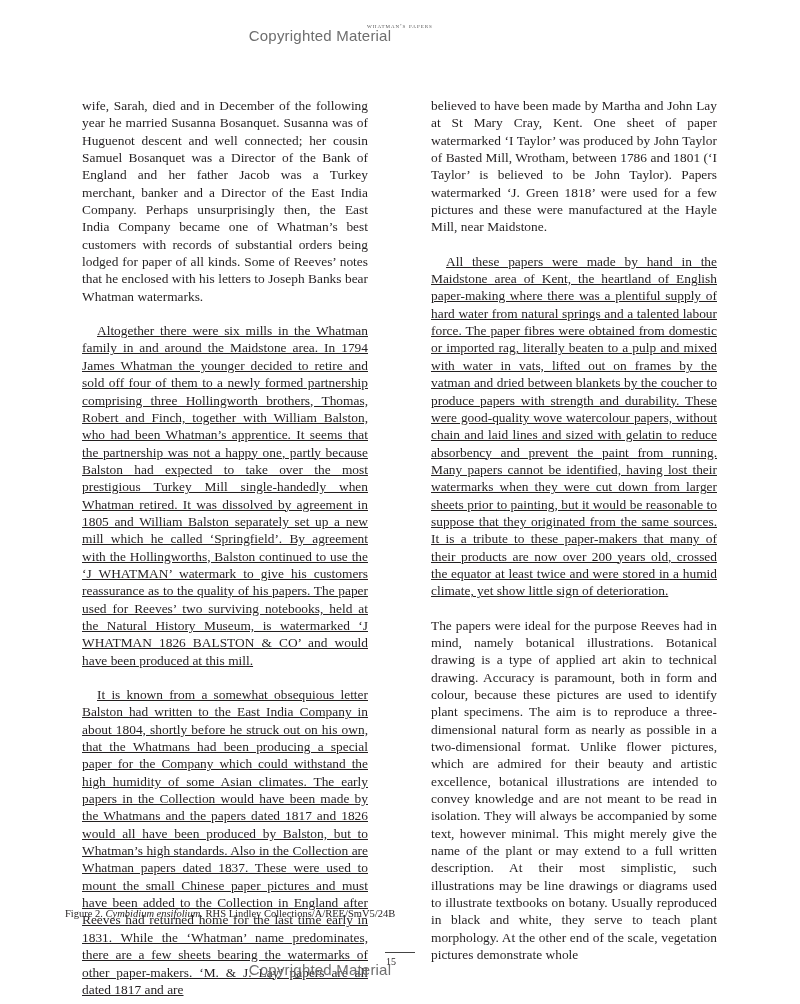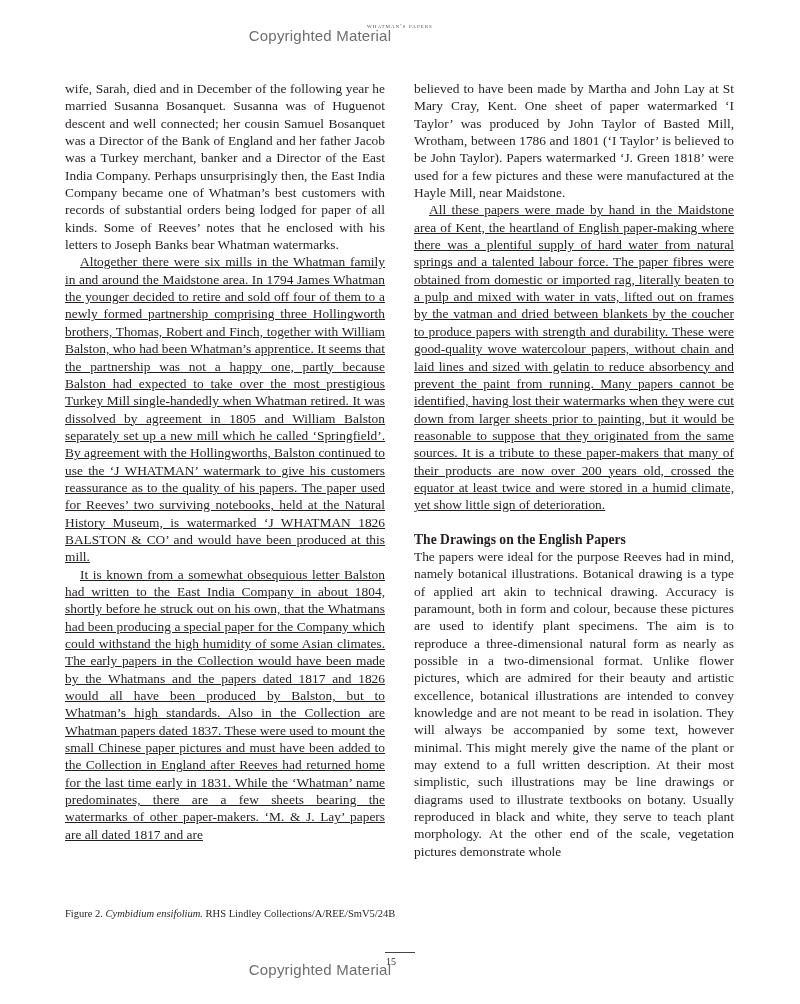--- a/index.html
+++ b/index.html
@@ -35,21 +35,21 @@
   .col {
     position: absolute;
     top: 80px;
     width: 320px;
     font-size: 13.4px;
     line-height: 17.35px;
     text-align: justify;
   }
   .col.left { left: 65px; }
   .col.right { left: 414px; }
-  .col p { margin: 0; }
+  .col p { margin: 17px; }
   .col p.indent { text-indent: 15px; text-decoration: underline; }
   .col h3 {
     margin: 17px 0 0 0;
     font-size: 13.6px;
     font-weight: bold;
     line-height: 17.35px;
   }
   .caption {
     position: absolute;
     top: 908px; left: 65px;
@@ -78,21 +78,20 @@
 
 <div class="col left">
   <p>wife, Sarah, died and in December of the following year he married Susanna Bosanquet. Susanna was of Huguenot descent and well connected; her cousin Samuel Bosanquet was a Director of the Bank of England and her father Jacob was a Turkey merchant, banker and a Director of the East India Company. Perhaps unsurprisingly then, the East India Company became one of Whatman’s best customers with records of substantial orders being lodged for paper of all kinds. Some of Reeves’ notes that he enclosed with his letters to Joseph Banks bear Whatman watermarks.</p>
   <p class="indent">Altogether there were six mills in the Whatman family in and around the Maidstone area. In 1794 James Whatman the younger decided to retire and sold off four of them to a newly formed partnership comprising three Hollingworth brothers, Thomas, Robert and Finch, together with William Balston, who had been Whatman’s apprentice. It seems that the partnership was not a happy one, partly because Balston had expected to take over the most prestigious Turkey Mill single-handedly when Whatman retired. It was dissolved by agreement in 1805 and William Balston separately set up a new mill which he called ‘Springfield’. By agreement with the Hollingworths, Balston continued to use the ‘J WHATMAN’ watermark to give his customers reassurance as to the quality of his papers. The paper used for Reeves’ two surviving notebooks, held at the Natural History Museum, is watermarked ‘J WHATMAN 1826 BALSTON &amp; CO’ and would have been produced at this mill.</p>
   <p class="indent">It is known from a somewhat obsequious letter Balston had written to the East India Company in about 1804, shortly before he struck out on his own, that the Whatmans had been producing a special paper for the Company which could withstand the high humidity of some Asian climates. The early papers in the Collection would have been made by the Whatmans and the papers dated 1817 and 1826 would all have been produced by Balston, but to Whatman’s high standards. Also in the Collection are Whatman papers dated 1837. These were used to mount the small Chinese paper pictures and must have been added to the Collection in England after Reeves had returned home for the last time early in 1831. While the ‘Whatman’ name predominates, there are a few sheets bearing the watermarks of other paper-makers. ‘M. &amp; J. Lay’ papers are all dated 1817 and are</p>
 </div>
 
 <div class="col right">
   <p>believed to have been made by Martha and John Lay at St Mary Cray, Kent. One sheet of paper watermarked ‘I Taylor’ was produced by John Taylor of Basted Mill, Wrotham, between 1786 and 1801 (‘I Taylor’ is believed to be John Taylor). Papers watermarked ‘J. Green 1818’ were used for a few pictures and these were manufactured at the Hayle Mill, near Maidstone.</p>
   <p class="indent">All these papers were made by hand in the Maidstone area of Kent, the heartland of English paper-making where there was a plentiful supply of hard water from natural springs and a talented labour force. The paper fibres were obtained from domestic or imported rag, literally beaten to a pulp and mixed with water in vats, lifted out on frames by the vatman and dried between blankets by the coucher to produce papers with strength and durability. These were good-quality wove watercolour papers, without chain and laid lines and sized with gelatin to reduce absorbency and prevent the paint from running. Many papers cannot be identified, having lost their watermarks when they were cut down from larger sheets prior to painting, but it would be reasonable to suppose that they originated from the same sources. It is a tribute to these paper-makers that many of their products are now over 200 years old, crossed the equator at least twice and were stored in a humid climate, yet show little sign of deterioration.</p>
-  <h3>The Drawings on the English Papers</h3>
   <p>The papers were ideal for the purpose Reeves had in mind, namely botanical illustrations. Botanical drawing is a type of applied art akin to technical drawing. Accuracy is paramount, both in form and colour, because these pictures are used to identify plant specimens. The aim is to reproduce a three-dimensional natural form as nearly as possible in a two-dimensional format. Unlike flower pictures, which are admired for their beauty and artistic excellence, botanical illustrations are intended to convey knowledge and are not meant to be read in isolation. They will always be accompanied by some text, however minimal. This might merely give the name of the plant or may extend to a full written description. At their most simplistic, such illustrations may be line drawings or diagrams used to illustrate textbooks on botany. Usually reproduced in black and white, they serve to teach plant morphology. At the other end of the scale, vegetation pictures demonstrate whole</p>
 </div>
 
 <div class="caption">
   <span>Figure 2. </span>
   <em>Cymbidium ensifolium. </em>
   <span>RHS Lindley Collections/A/REE/SmV5/24B</span>
 </div>
 
 <div class="folio-rule"></div>

